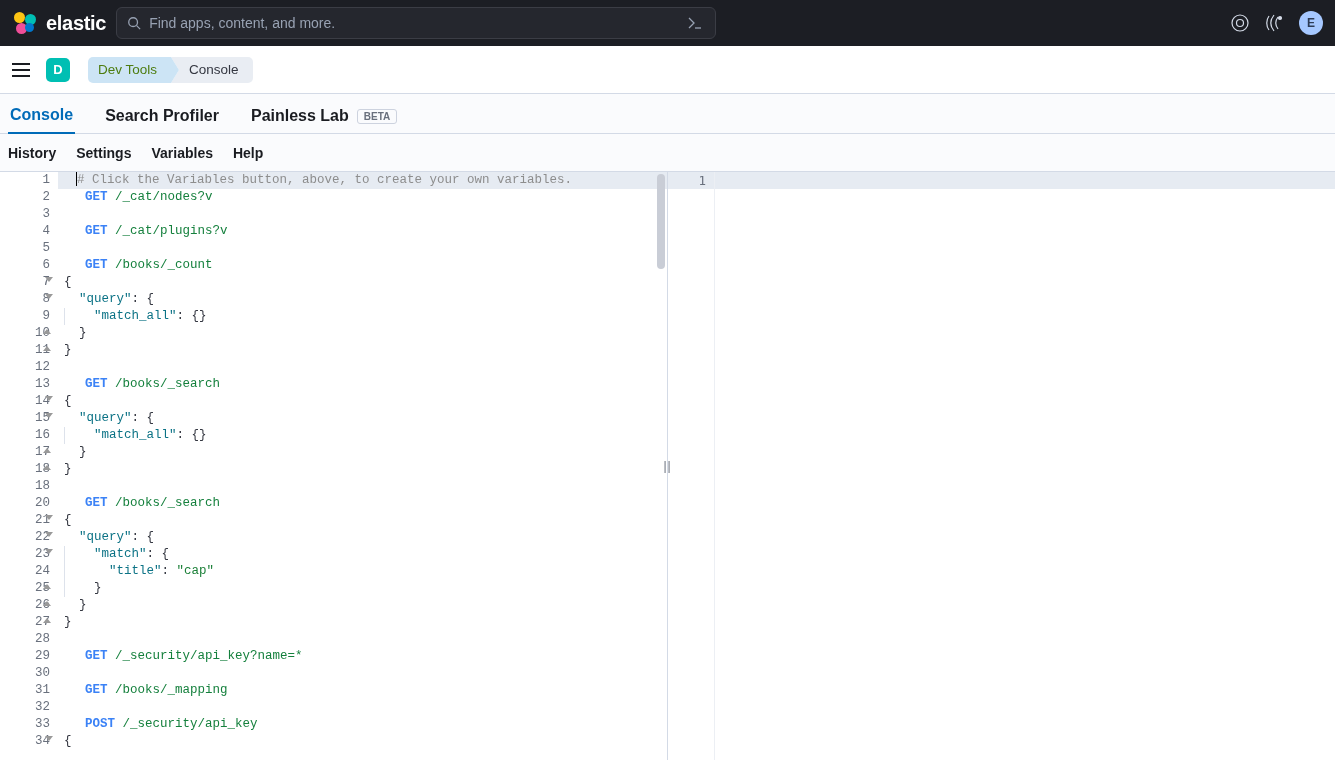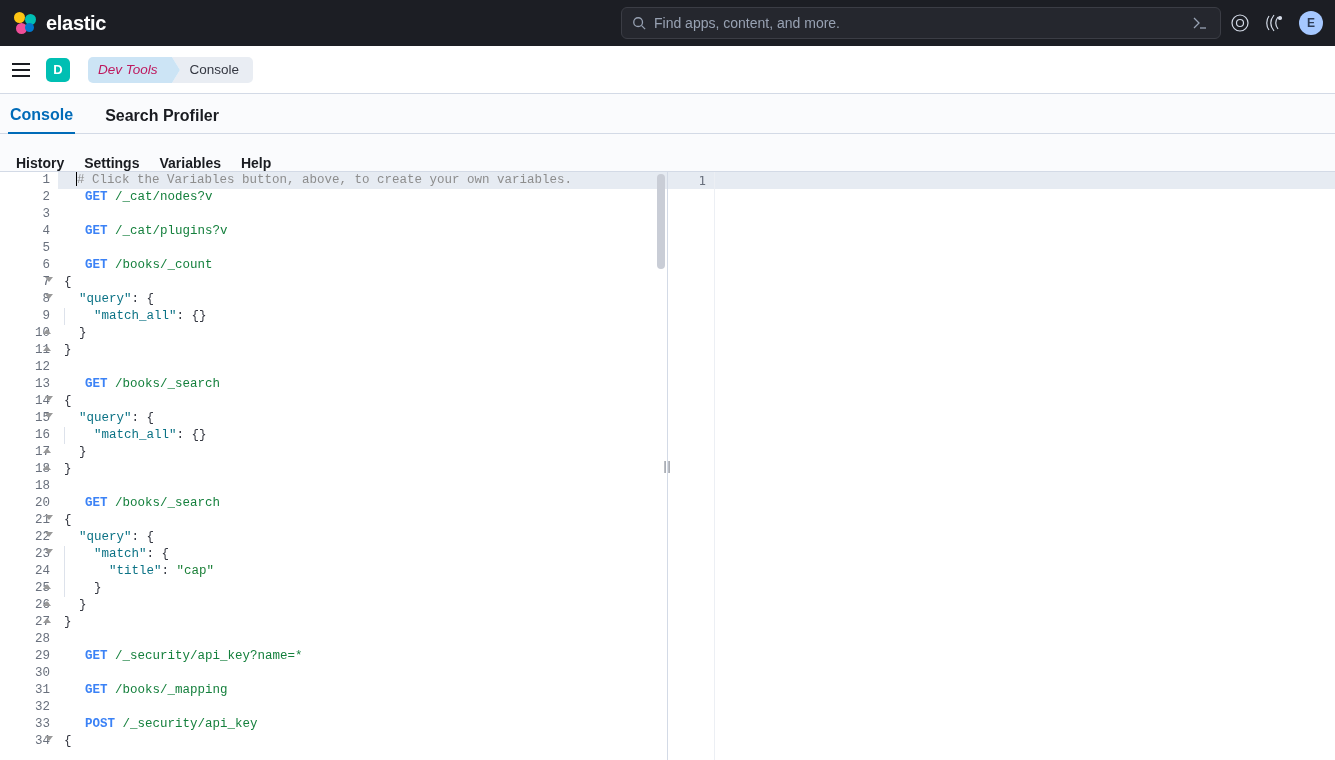--- a/index.html
+++ b/index.html
@@ -3,48 +3,48 @@
 <meta charset="utf-8">
 <style>
 * { box-sizing: border-box; margin: 0; padding: 0; }
 body { font-family: -apple-system, BlinkMacSystemFont, "Segoe UI", Helvetica, Arial, sans-serif; font-size: 14px; color: #1a1c21; background: #fff; overflow: hidden; }
 
 .topbar { height: 46px; background: #1c1e24; display: flex; align-items: center; padding: 0 12px; gap: 10px; }
 .logo-cluster { width: 22px; height: 22px; position: relative; margin-left: 2px; }
 .logo-cluster span { position: absolute; border-radius: 50%; }
 .logo-text { color: #fff; font-size: 20px; font-weight: 700; letter-spacing: -0.3px; }
 
-.search-wrap { flex: 1; display: flex; justify-content: flex-end; }
+.search-wrap { flex: 1; display: flex; justify-content: flex-start; }
 .search-box { width: 600px; height: 32px; background: #25272e; border: 1px solid #3b3d45; border-radius: 6px; display: flex; align-items: center; padding: 0 10px; color: #98a2b3; gap: 8px; }
 .search-box input { flex: 1; background: transparent; border: none; color: #e0e0e0; font-size: 14px; outline: none; }
 .search-box input::placeholder { color: #98a2b3; }
 .kbd-hint { width: 20px; height: 16px; display: flex; align-items: center; justify-content: center; }
 
 .top-icons { display: flex; align-items: center; gap: 16px; margin-left: auto; }
 .top-icon { width: 18px; height: 18px; color: #d3dae6; cursor: pointer; display: flex; align-items: center; justify-content: center; }
 .avatar { width: 24px; height: 24px; border-radius: 50%; background: #a6c8ff; color: #2d3c56; display: flex; align-items: center; justify-content: center; font-size: 12px; font-weight: 600; cursor: pointer; }
 
 .subheader { height: 48px; background: #fff; border-bottom: 1px solid #d3dae6; display: flex; align-items: center; padding: 0 12px; gap: 10px; }
 .hamburger { width: 24px; height: 24px; cursor: pointer; display: flex; flex-direction: column; justify-content: center; gap: 4px; }
 .hamburger span { height: 2px; background: #1a1c21; width: 18px; }
 .space-badge { width: 24px; height: 24px; border-radius: 5px; background: #00bfb3; color: #fff; display: flex; align-items: center; justify-content: center; font-size: 13px; font-weight: 700; cursor: pointer; }
 
 .breadcrumb { display: flex; align-items: center; margin-left: 8px; }
 .crumb { height: 26px; display: flex; align-items: center; padding: 0 14px 0 10px; font-size: 13.5px; position: relative; }
-.crumb.lead { background: #cce4f5; color: #be185d; border-radius: 5px 0 0 5px; font-style: italic; }
+.crumb.lead { background: #cce4f5; color: #4d7c0f; border-radius: 5px 0 0 5px; }
 .crumb.lead::after { content: ""; position: absolute; right: -8px; top: 0; width: 0; height: 0; border-top: 13px solid transparent; border-bottom: 13px solid transparent; border-left: 8px solid #cce4f5; z-index: 2; }
 .crumb.tail { background: #e9edf3; color: #343741; margin-left: 0; padding-left: 18px; border-radius: 0 5px 5px 0; }
 .crumb.tail::before { content: ""; position: absolute; left: 0; top: 0; width: 0; height: 0; border-top: 13px solid transparent; border-bottom: 13px solid transparent; border-left: 8px solid #fff; }
 
 .tabs-row { height: 40px; border-bottom: 1px solid #d3dae6; display: flex; align-items: flex-end; padding: 0 8px; gap: 28px; background: #fafbfd; }
 .tab { font-size: 16px; font-weight: 700; padding: 8px 2px; cursor: pointer; color: #1a1c21; display: flex; align-items: center; gap: 8px; }
 .tab.active { color: #006bb8; border-bottom: 2px solid #006bb8; margin-bottom: -1px; }
 .beta { font-size: 10px; font-weight: 700; color: #69707d; border: 1px solid #cdd3df; border-radius: 3px; padding: 1px 6px; }
 
-.menu-row { height: 38px; display: flex; align-items: flex-end; gap: 20px; padding: 0 16px; background: #fafbfd; border-bottom: 1px solid #d3dae6; }
+.menu-row { height: 38px; display: flex; align-items: center; gap: 20px; padding: 0 8px; background: #fafbfd; border-bottom: 1px solid #d3dae6; }
 .menu-item { font-size: 14px; font-weight: 600; cursor: pointer; }
 
 .editors { display: flex; height: calc(100vh - 46px - 48px - 40px - 38px); position: relative; }
 .pane { flex: 1; display: flex; overflow: hidden; position: relative; }
 .pane.left { border-right: 1px solid #d3dae6; }
 .gutter { width: 58px; background: #fff; text-align: right; padding: 0 8px 0 0; color: #69707d; font-family: "SFMono-Regular", Consolas, "Liberation Mono", Menlo, monospace; font-size: 12.5px; line-height: 17px; user-select: none; }
 .gutter .ln { position: relative; }
 .fold { position: absolute; right: -3px; top: 3px; width: 0; height: 0; }
 .fold.open { border-left: 4px solid transparent; border-right: 4px solid transparent; border-top: 5px solid #999; }
 .fold.close { right: -1px; top: 4px; border-left: 4px solid transparent; border-right: 4px solid transparent; border-bottom: 5px solid #999; }
@@ -122,20 +122,24 @@
   <div class="space-badge">D</div>
   <div class="breadcrumb">
     <div class="crumb lead">Dev Tools</div>
     <div class="crumb tail">Console</div>
   </div>
 </div>
 
 <div class="tabs-row">
   <div class="tab active">Console</div>
   <div class="tab">Search Profiler</div>
+  <div class="tab">
+    <span>Painless Lab</span>
+    <span class="beta">BETA</span>
+  </div>
 </div>
 
 <div class="menu-row">
   <div class="menu-item">History</div>
   <div class="menu-item">Settings</div>
   <div class="menu-item">Variables</div>
   <div class="menu-item">Help</div>
 </div>
 
 <div class="editors">

